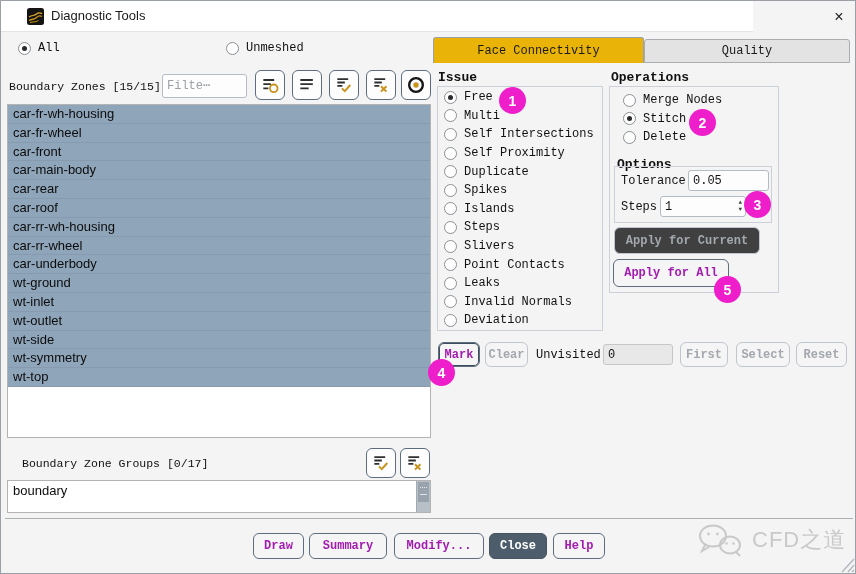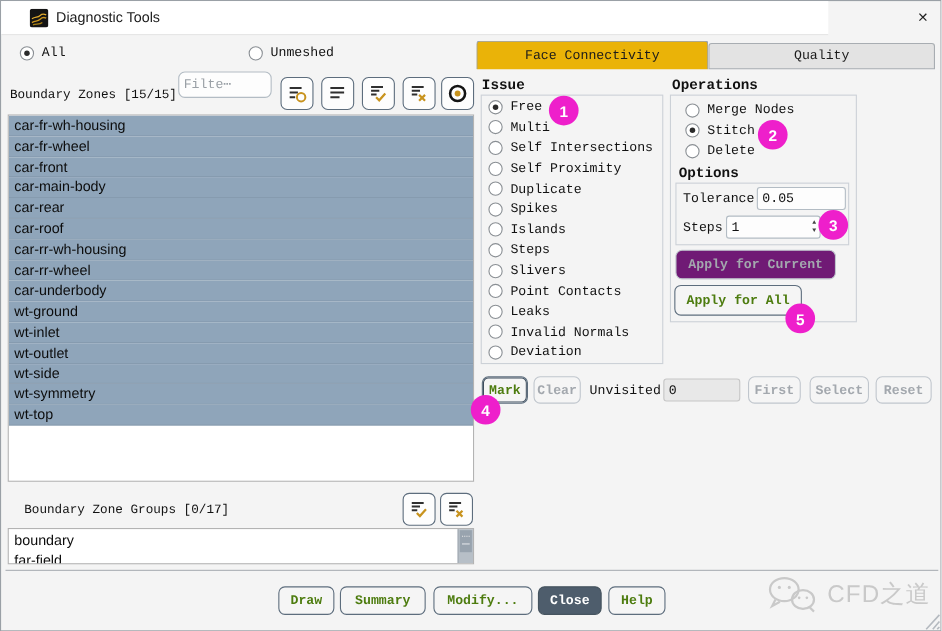--- a/index.html
+++ b/index.html
@@ -23,43 +23,43 @@
   .group-label { position:absolute; font-size:13px; font-weight:bold; color:#111; }
   .groupbox { position:absolute; border:1px solid #ccd1d7; }
   .radio-row { display:flex; align-items:center; gap:7px; cursor:pointer; }
   .radio { width:13px; height:13px; border-radius:50%; border:1px solid #8a8f94; background:#fff;
            position:relative; flex:none; }
   .radio.sel::after { content:""; position:absolute; left:3px; top:3px; width:5px; height:5px;
                       border-radius:50%; background:#2b2b2b; }
   .rlabel { font-size:12px; color:#111; white-space:nowrap; }
   .btn { position:absolute; display:flex; align-items:center; justify-content:center;
          border:1px solid #5d6d7d; border-radius:6px; background:#f5f5f5;
-         color:#4d7c0f; font-weight:bold; font-size:12px; cursor:pointer; white-space:nowrap; }
+         color:#a21caf; font-weight:bold; font-size:12px; cursor:pointer; white-space:nowrap; }
   .btn.disabled { color:#a3a8ae; border-color:#c0c6cd; cursor:default; }
-  .btn.graybg { background:#701a75; }
+  .btn.graybg { background:#404040; }
   .btn.dark { background:#4e5d6c; border-color:#46545f; color:#fff; }
   .btn.focused { box-shadow: inset 0 0 0 1px #3d4d5d; }
   .field { position:absolute; border:1px solid #b3bcc4; border-radius:3px; background:#fdfdfd;
            font-family:"Liberation Mono","DejaVu Sans Mono",monospace; font-size:12px; color:#111;
            padding:0 4px; outline:none; }
   .field.gray { background:#e8e8e8; border-color:#c6c6c6; }
   .field::placeholder { color:#9aa0a6; }
   .tool-btn { position:absolute; width:30px; height:30px; background:#fdfdfd;
               border:1px solid #5d6d7d; border-radius:6px; display:flex;
               align-items:center; justify-content:center; cursor:pointer; }
   .badge { position:absolute; width:27px; height:27px; border-radius:50%; background:#ee1fcb;
            color:#fff; display:flex; align-items:center; justify-content:center;
            font-family:"Liberation Sans",sans-serif; font-weight:bold; font-size:14px; z-index:20; }
 
   
   .scope-all { position:absolute; left:17px; top:40px; }
   .scope-unmeshed { position:absolute; left:225px; top:40px; }
   .bz-label { left:8px; top:79px; font-size:11.5px; }
   .bzg-label { left:21px; top:456px; font-size:11.5px; }
-  .filter-input { left:161px; top:64px; width:85px; height:24px;border-radius:6px; }
+  .filter-input { left:161px; top:73px; width:85px; height:24px; }
   .zone-list { position:absolute; left:6px; top:103px; width:424px; height:334px;
                background:#fff; border:1px solid #b3b3b3; overflow:hidden; }
   .zone-row { height:18.8px; line-height:18.8px; padding-left:5px;
               font-family:"Liberation Sans","DejaVu Sans",sans-serif; font-size:13px; color:#0c0c0c;
               background:#8fa5ba; border-bottom:1px solid rgba(0,0,0,0.06); cursor:pointer; }
   .group-list { position:absolute; left:6px; top:479px; width:424px; height:33px;
                 background:#fff; border:1px solid #b3b3b3; overflow:hidden; }
   .group-row { height:19px; line-height:19px; padding-left:5px;
                font-family:"Liberation Sans","DejaVu Sans",sans-serif; font-size:13px; color:#0c0c0c; cursor:pointer; }
   .g-scrollbar { position:absolute; right:0; top:0; bottom:0; width:14px; background:#b7bfc7;
@@ -178,21 +178,20 @@
     </svg>
   </div>
   <div class="tool-btn" style="left:399px; top:447px;">
     <svg width="20" height="20" viewBox="0 0 24 24">
       <path d="M4 5h13M4 9h9M4 13h6" stroke="#2f2f2f" stroke-width="2.2" fill="none"></path>
       <path d="M12 13.5l6.5 6.5M18.5 13.5L12 20" stroke="#c8931e" stroke-width="2.4" fill="none"></path>
     </svg>
   </div>
   <div class="group-list">
     <div class="group-row">boundary</div>
-    <div class="group-row">far-field</div>
     <div class="g-scrollbar">
       <div class="g-thumb"></div>
     </div>
   </div>
 
   <div class="tab active">
     <span>Face Connectivity</span>
   </div>
   <div class="tab inactive">
     <span>Quality</span>
@@ -265,21 +264,21 @@
     <div class="radio-row">
       <span class="radio sel"></span>
       <span class="rlabel">Stitch</span>
     </div>
     <div class="radio-row">
       <span class="radio"></span>
       <span class="rlabel">Delete</span>
     </div>
   </div>
 
-  <span class="group-label" style="left:616px; top:149px;">Options</span>
+  <span class="group-label" style="left:616px; top:156px;">Options</span>
   <div class="groupbox opt-box"></div>
   <span class="mono-label" style="left:620px; top:173px;">Tolerance</span>
   <input class="field" style="left: 687px; top: 169px; width: 81px; height: 21px;" value="0.05">
   <span class="mono-label" style="left:620px; top:199px;">Steps</span>
   <div style="position:absolute; left:659px; top:195px; width:86px; height:21px;">
     <input class="field" style="left: 0px; top: 0px; width: 86px; height: 21px;" value="1">
     <span class="spin-arrows">
         <span>▲</span>
         <span>▼</span>
       </span>

